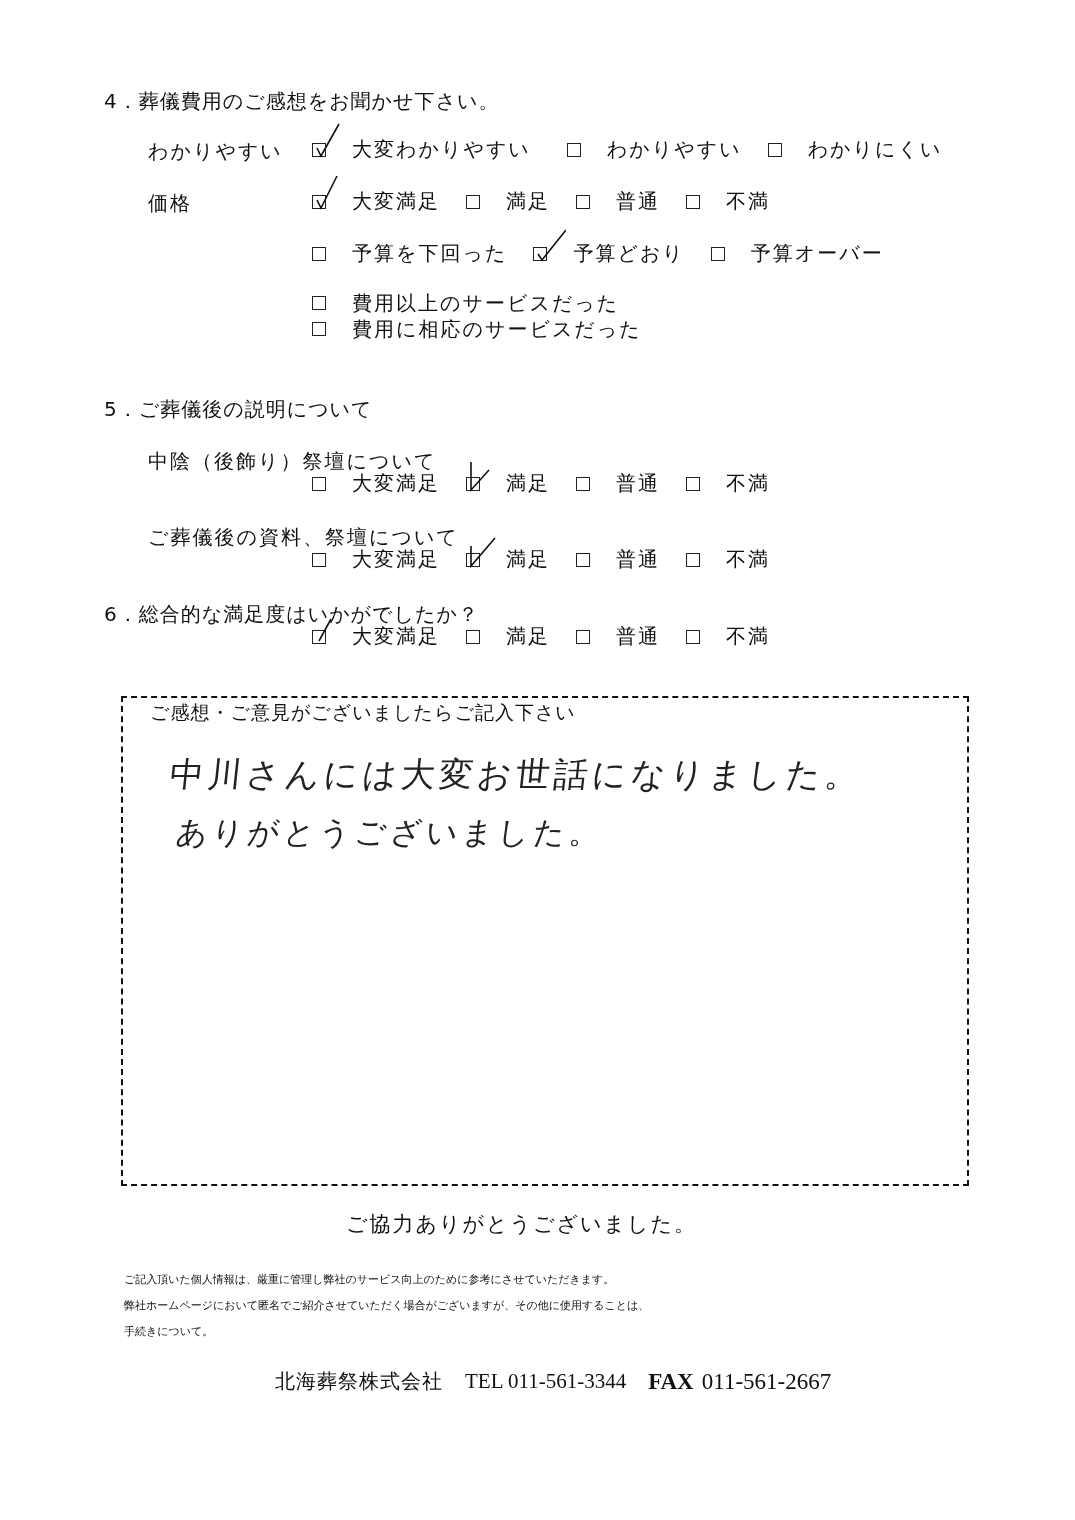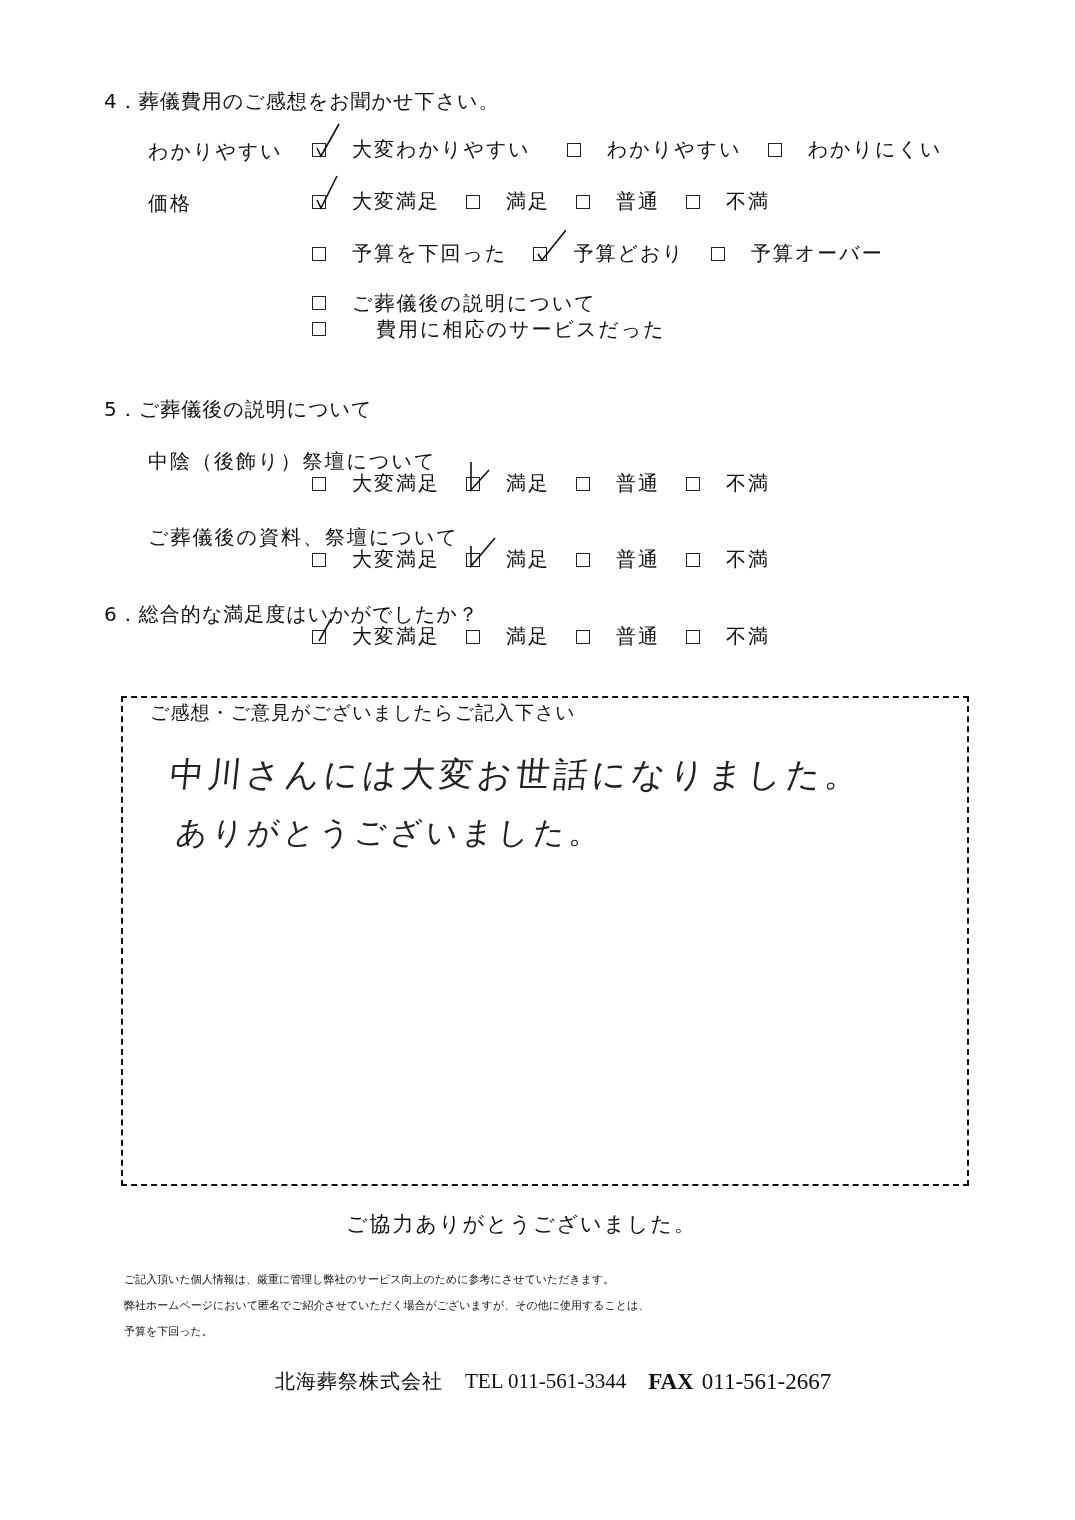--- a/index.html
+++ b/index.html
@@ -100,23 +100,23 @@
   </span>
   <span class="opt">
     <span class="box"></span>
       <span>予算オーバー</span>
   </span>
 </div>
 
 <div class="abs" style="left:312px; top:290px;">
   <div class="opt" style="height:26px;">
     <span class="box"></span>
-      <span>ご葬儀後の説明について</span>
+      <span>費用以上のサービスだった</span>
   </div><br>
-  <div class="opt" style="height:26px;gap:24px;">
+  <div class="opt" style="height:26px;">
     <span class="box"></span>
       <span>費用に相応のサービスだった</span>
   </div><br>
 </div>
 
 <div class="abs q-title" style="left:104px; top:396px;">5．ご葬儀後の説明について</div>
 
 <div class="abs label" style="left:148px; top:448px;">中陰（後飾り）祭壇について</div>
 <div class="row" style="left:312px; top:470px;">
   <span class="opt">
@@ -191,21 +191,21 @@
 
 <div class="comment-box"></div>
 <div class="abs comment-label" style="left:150px; top:700px;">ご感想・ご意見がございましたらご記入下さい</div>
 <div class="abs hand" style="left:170px; top:752px;">中川さんには大変お世話になりました。</div>
 <div class="abs hand" style="left:176px; top:812px; font-size:31px;">ありがとうございました。</div>
 
 <div class="abs thanks" style="left:346px; top:1210px;">ご協力ありがとうございました。</div>
 
 <div class="abs notice" style="left:124px; top:1268px;">ご記入頂いた個人情報は、厳重に管理し弊社のサービス向上のために参考にさせていただきます。</div>
 <div class="abs notice" style="left:124px; top:1294px;">弊社ホームページにおいて匿名でご紹介させていただく場合がございますが、その他に使用することは、</div>
-<div class="abs notice" style="left:124px; top:1320px;">予算を下回った。</div>
+<div class="abs notice" style="left:124px; top:1320px;">手続きについて。</div>
 
 <div class="row" style="left:243px; top:1368px; gap:22px;">
   <span class="footer-co">北海葬祭株式会社</span>
   <span class="footer-tel">TEL 011-561-3344</span>
   <span style="display:inline-flex; gap:8px; align-items:flex-end;">
     <span class="footer-fax-l">FAX</span>
     <span class="footer-fax">011-561-2667</span>
   </span>
 </div>
 

